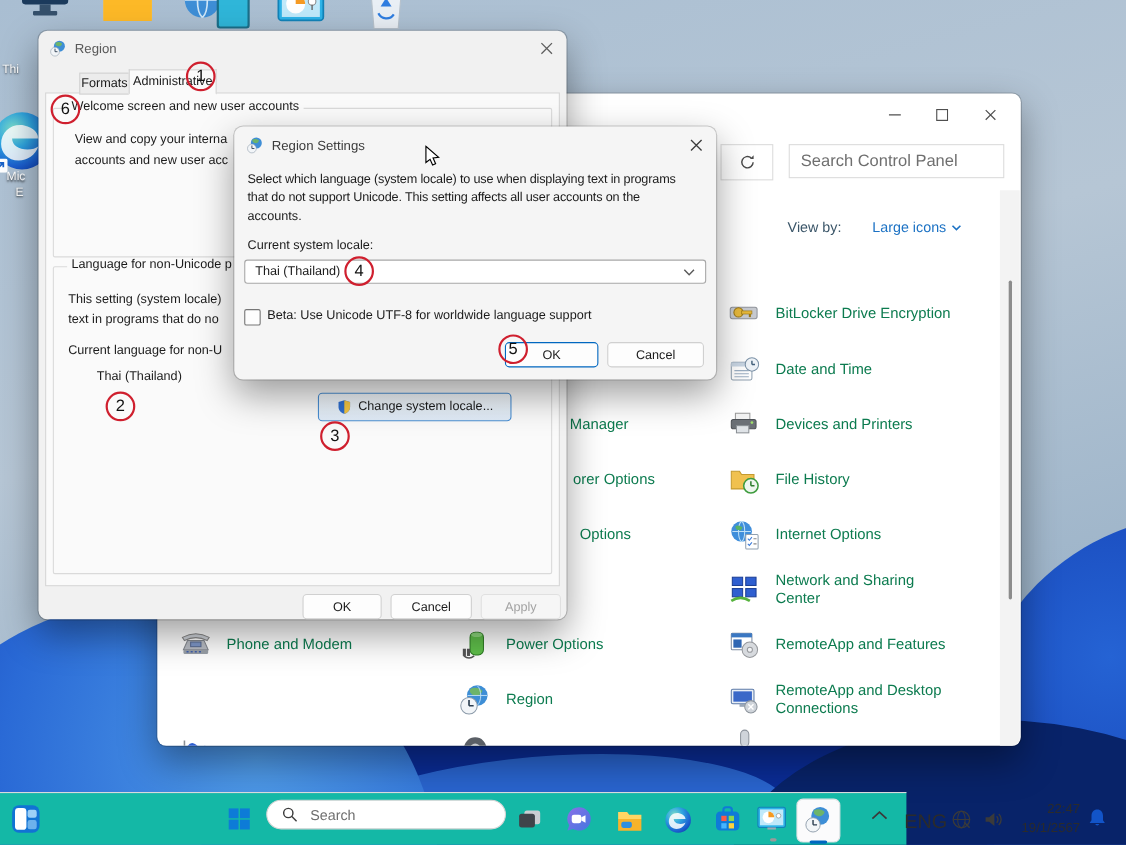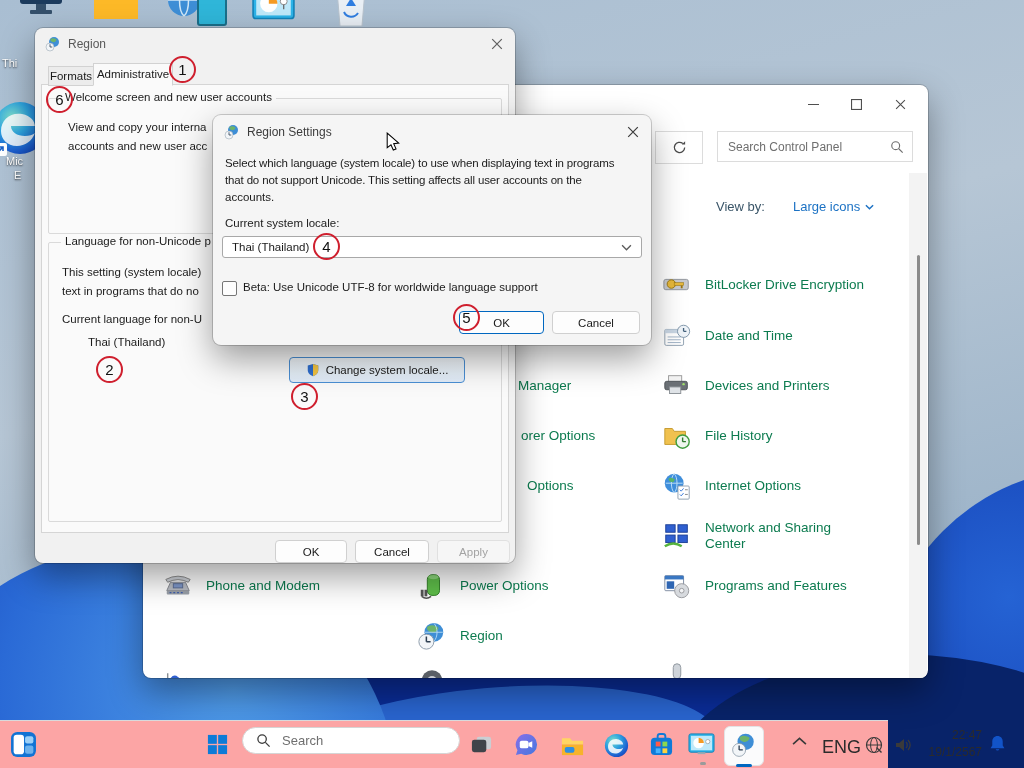--- a/index.html
+++ b/index.html
@@ -40,42 +40,42 @@
   .viewby-value{position:absolute;font-size:13px;color:#1c72c4;display:flex;align-items:center;gap:5px;}
   .cp-item{position:absolute;display:flex;align-items:center;gap:13px;height:32px;}
   .cp-label{font-size:13.5px;color:#0c7b4f;white-space:nowrap;line-height:16px;}
   .cp-label.wrap{white-space:normal;width:168px;}
   .cp-frag{position:absolute;font-size:13.5px;color:#0c7b4f;white-space:nowrap;}
   .sb-track{position:absolute;left:766px;top:88px;width:18px;height:505px;background:#f3f3f3;}
   .sb-thumb{position:absolute;left:8px;top:82px;width:3px;height:290px;background:#8c8c8c;border-radius:2px;}
 
   
   .tab{position:absolute;font-size:11.5px;color:#1a1a1a;text-align:center;
-       border:1px solid #d2d2d2;background:#ececec;}
+       border:1px solid #d2d2d2;background:#ececec;margin-left:24px;}
   .tab.sel{background:#fafafa;border-bottom:1px solid #fafafa;z-index:2;}
   .tab-page{position:absolute;left:6px;top:56px;width:466px;height:447px;background:#fafafa;border:1px solid #d5d5d5;}
   .groupbox{position:absolute;border:1px solid #dadada;border-radius:2px;}
   .legend{position:absolute;background:#fafafa;padding:0 4px;font-size:11.5px;color:#1a1a1a;white-space:nowrap;}
   .dtext{position:absolute;font-size:11.5px;color:#1b1b1b;white-space:nowrap;}
   .btn{position:absolute;display:flex;align-items:center;justify-content:center;
        background:#fdfdfd;border:1px solid #d0d0d0;border-radius:4px;font-size:11.5px;color:#1a1a1a;}
   .btn.default{border:1.5px solid #0067c0;}
   .btn.disabled{background:#f6f6f6;border-color:#e0e0e0;color:#a3a3a3;}
   .btn.locale{background:linear-gradient(#f4f9fd,#e0ecf8);border:1px solid #4a8fd4;gap:6px;}
   .combo{position:absolute;background:#fff;border:1px solid #a8a8a8;border-radius:3px;
          display:flex;align-items:center;font-size:11.5px;color:#1a1a1a;padding:0 9px;justify-content:space-between;}
   .checkbox{position:absolute;width:13px;height:13px;background:#fdfdfd;border:1px solid #767676;border-radius:2px;}
 
   
   .ann{position:absolute;width:27px;height:27px;border:2.5px solid #cf1f2e;border-radius:50%;
        box-sizing:border-box;display:flex;align-items:center;justify-content:center;
        font-size:15px;color:#111;z-index:40;background:transparent;}
 
   
-  .taskbar{position:absolute;left:0;top:720px;width:888px;height:48px;background:#fca5a5;
+  .taskbar{position:absolute;left:0;top:720px;width:824px;height:48px;background:#14b8a6;
            border-top:1px solid #d9dadc;z-index:60;}
   .tb-icon{position:absolute;display:flex;align-items:center;justify-content:center;}
   .tb-search{position:absolute;left:242px;top:6px;width:218px;height:27px;background:#fff;
              border:1px solid #d5d5d5;border-radius:14px;display:flex;align-items:center;padding:0 0 0 13px;box-sizing:border-box;gap:9px;}
   .tb-search input{font-size:13px;color:#5c5c5c;width:140px;}
   .tray-text{position:absolute;font-size:18px;color:#2b2b2b;}
   .clock{position:absolute;left:908px;top:6px;width:74px;text-align:right;font-size:12px;color:#2b2b2b;line-height:17px;}
   .active-app{position:absolute;left:724px;top:5px;width:38px;height:38px;background:#fbfbfc;
               border:1px solid #e2e3e5;border-radius:6px;}
   .run-dot{position:absolute;left:700px;top:41px;width:6px;height:3px;border-radius:2px;background:#9a9a9a;}
@@ -182,21 +182,21 @@
         </svg>
       </div>
 
     <div class="tool-box" style="left:512px;top:46px;width:46px;height:31px;display:flex;align-items:center;justify-content:center">
       <svg width="15" height="15" viewBox="0 0 16 16">
           <path d="M13.5 8a5.5 5.5 0 1 1-1.9-4.2" fill="none" stroke="#4a4a4a" stroke-width="1.4"></path>
           <path d="M14 1.2v3.6h-3.6z" fill="#4a4a4a"></path>
         </svg>
     </div>
     <div class="tool-box cp-search" style="left:574px;top:46px;width:196px;height:31px;display:flex;align-items:center;padding:0 8px;box-sizing:border-box">
-      <input style="flex: 1 1 0%; font-size: 12px;" placeholder="Search Control Panel">
+      <input style="flex: 1 1 0%; font-size: 15px;" placeholder="Search Control Panel">
       <svg width="14" height="14" viewBox="0 0 16 16" style="color:#6f6f6f">
           <circle cx="6.5" cy="6.5" r="4.5" fill="none" stroke="currentColor" stroke-width="1.3"></circle>
           <path d="M10 10l4.5 4.5" stroke="currentColor" stroke-width="1.3"></path>
         </svg>
     </div>
 
     <span class="viewby-label" style="left:573px;top:114px">View by:</span>
     <span class="viewby-value" style="left:650px;top:114px">
       <span>Large icons</span>
       <svg width="9" height="6" viewBox="0 0 10 6" style="color:#1c72c4">
@@ -264,21 +264,31 @@
       <span class="cp-label wrap">Network and Sharing Center</span>
     </div>
     <div class="cp-item" style="left:519px;top:485px">
       <svg width="30" height="30" viewBox="0 0 32 32">
           <rect x="3" y="5" width="20" height="16" rx="1" fill="#fff" stroke="#7d8ba0"></rect>
           <rect x="3" y="5" width="20" height="4" fill="#3a77c2"></rect>
           <rect x="5" y="11" width="8" height="8" fill="#2f66b3"></rect>
           <circle cx="21" cy="21" r="7.5" fill="#d7dade" stroke="#97999d"></circle>
           <circle cx="21" cy="21" r="2.5" fill="#f2f3f5" stroke="#97999d"></circle>
         </svg>
-      <span class="cp-label">Programs and Features</span>
+      <span class="cp-label">RemoteApp and Features</span>
+    </div>
+    <div class="cp-item" style="left:519px;top:535px">
+      <svg width="30" height="30" viewBox="0 0 32 32">
+          <rect x="3" y="6" width="22" height="14" rx="1.5" fill="#e8eef5" stroke="#5b79a8"></rect>
+          <rect x="5" y="8" width="18" height="10" fill="#3a68c8"></rect>
+          <rect x="11" y="20" width="6" height="3" fill="#9aa7b8"></rect>
+          <circle cx="22" cy="23" r="6" fill="#cfd4da" stroke="#8d949c"></circle>
+          <path d="M19.5 20.5l5 5M24.5 20.5l-5 5" stroke="#fff" stroke-width="1.4"></path>
+        </svg>
+      <span class="cp-label wrap">RemoteApp and Desktop Connections</span>
     </div>
 
     <div class="cp-item" style="left:20px;top:485px">
       <svg width="30" height="30" viewBox="0 0 32 32">
           <path d="M3 9q13-7 26 0l-2 3q-11-5.5-22 0z" fill="#cfd3d9" stroke="#888"></path>
           <path d="M4 21l4-9h16l4 9z" fill="#b9bdc4" stroke="#84888f"></path>
           <rect x="11" y="13.5" width="10" height="4.5" fill="#7f98c9" stroke="#5a6c94"></rect>
           <rect x="4" y="21" width="24" height="4" rx="1" fill="#9aa0a8"></rect>
           <path d="M7 23h2M11 23h2M15 23h2M19 23h2" stroke="#3f5fae" stroke-width="1.4"></path>
         </svg>

